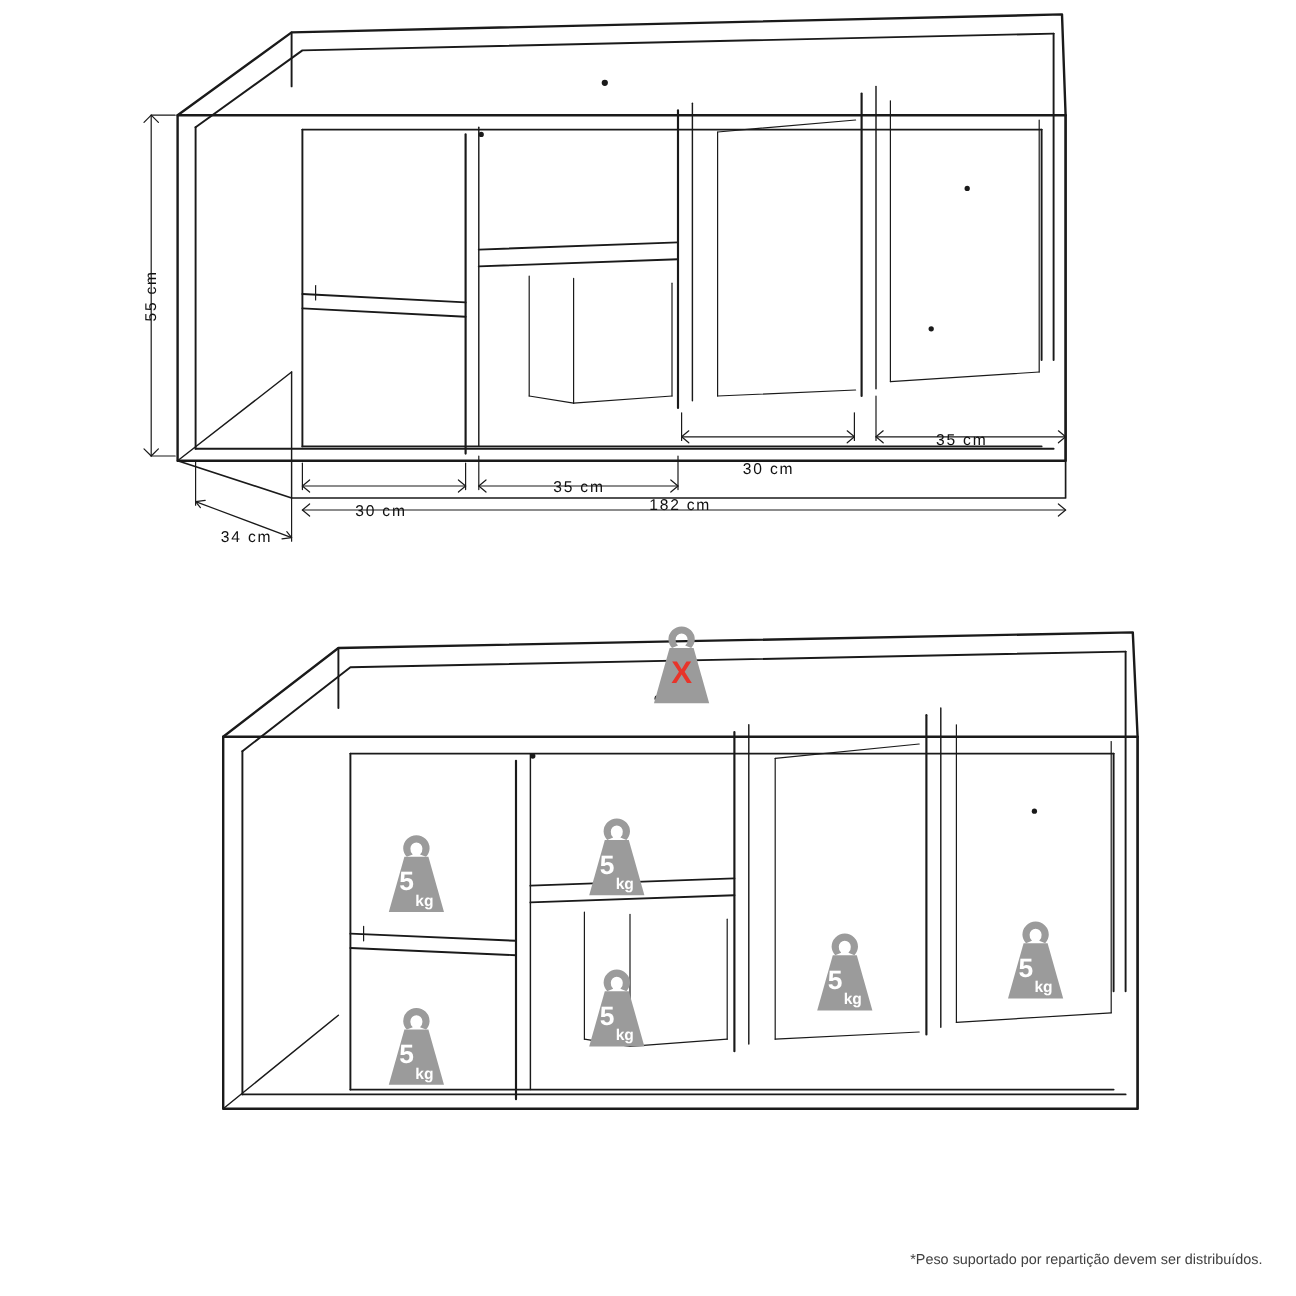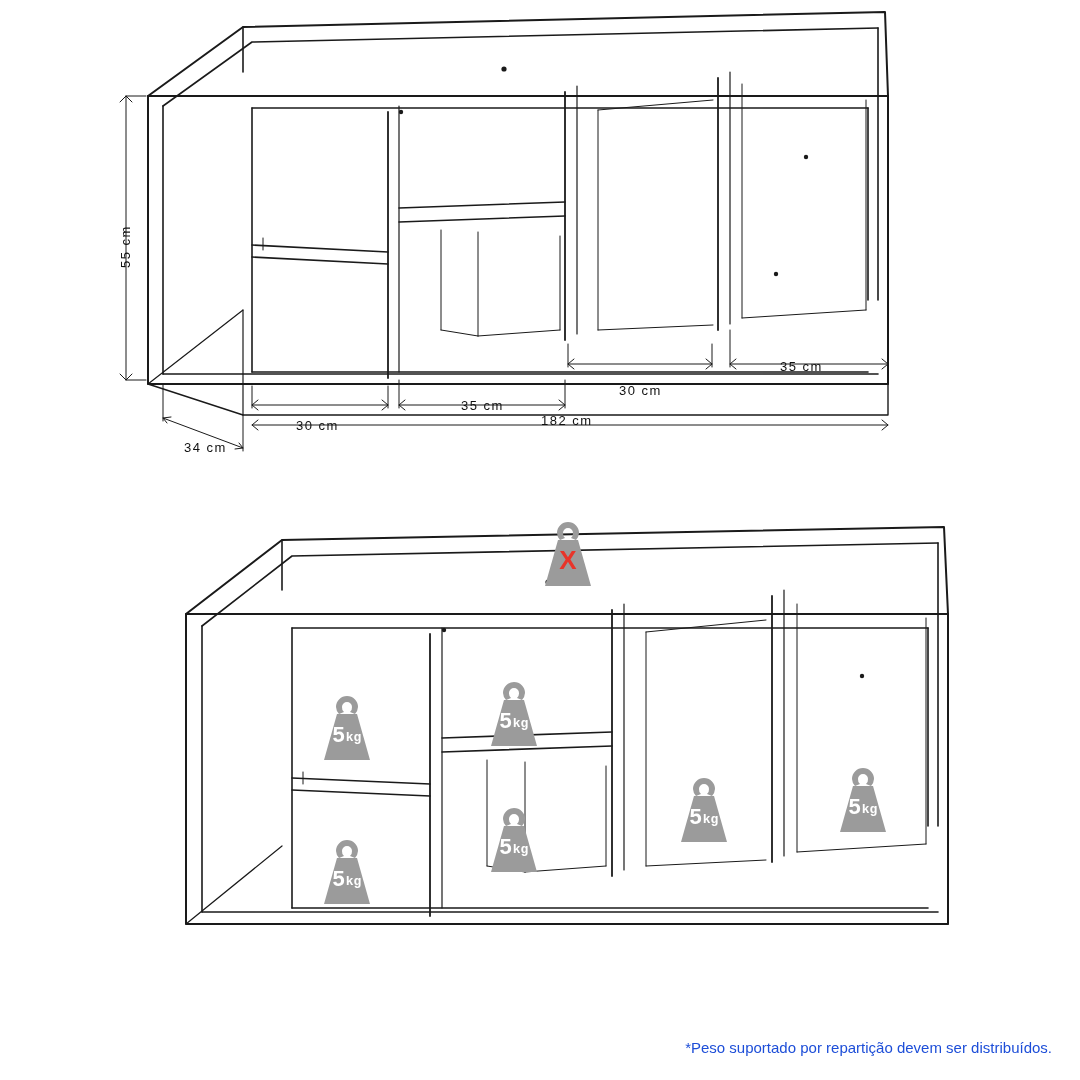--- a/index.html
+++ b/index.html
@@ -35,22 +35,22 @@
     white-space: nowrap;
   }
   .dim-label.vertical {
     transform-origin: left top;
     transform: rotate(-90deg);
   }
   .footnote {
     position: absolute;
     right: 28px;
     bottom: 24px;
-    font-size: 15px;
-    color: #1d4ed8;
+    font-size: 12px;
+    color: #404040;
     white-space: nowrap;
   }
   .weight-badge {
     position: absolute;
     width: 74px;
     height: 74px;
     pointer-events: none;
   }
   .weight-badge .w-text {
     position: absolute;
@@ -65,23 +65,22 @@
     font-weight: bold;
     color: #ffffff;
     font-size: 22px;
     letter-spacing: 0px;
     padding-top: 16px;
     box-sizing: border-box;
   }
   .weight-badge .w-text .kg {
     font-size: 13px;
     align-self: flex-end;
-    padding-bottom: 19px;
+    padding-bottom: 6px;
     margin-left: 1px;
-    font-family: Liberation Mono, monospace;
   }
   .weight-badge.forbidden .w-text {
     color: #e8342a;
     font-size: 26px;
     padding-top: 14px;
   }
 </style>
 </head>
 <body>
 

